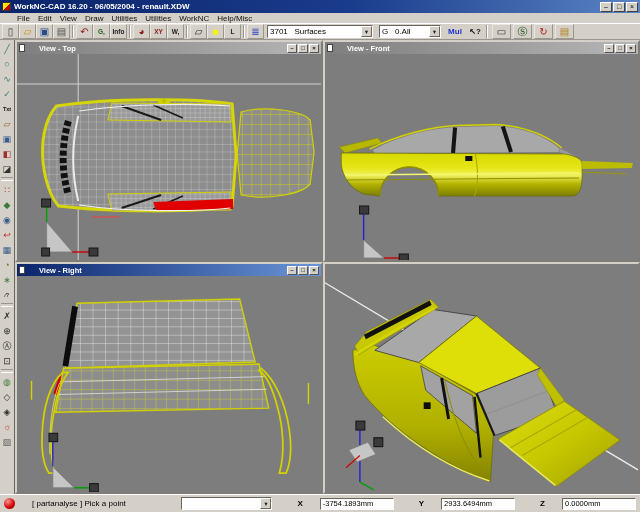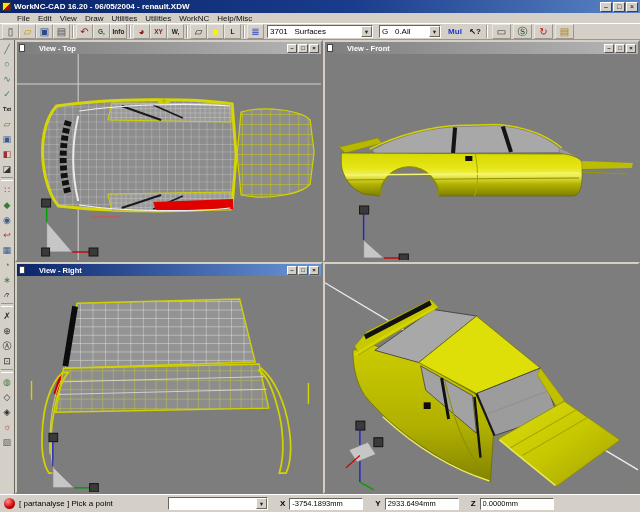--- a/index.html
+++ b/index.html
@@ -43,21 +43,21 @@
   .viewport { border:2px outset #d4d0c8; display:flex; flex-direction:column; overflow:hidden; background:#7d7d7d; min-height:0; }
   .vp-title { height:12px; flex:0 0 auto; display:flex; align-items:center; gap:14px; padding:0 2px; font-size:7.5px; font-weight:bold; color:#fff; background:linear-gradient(to right,#7e7e7e,#b6b6b6); }
   .vp-title.active { background:linear-gradient(to right,#0a246a,#6a96d8); }
   .vp-doc-icon { width:6px; height:8px; background:#fff; border:1px solid #444; flex:0 0 auto; }
   .vp-btns { margin-left:auto; display:flex; gap:1px; }
   .vp-btn { width:10px; height:9px; background:#d4d0c8; border:1px solid; border-color:#fff #555 #555 #fff; font-size:6px; line-height:7px; text-align:center; color:#000; }
   .vp-content { flex:1 1 auto; position:relative; min-height:0; }
   .vp-content svg { position:absolute; inset:0; width:100%; height:100%; }
 
   
-  .statusbar { height:18px; background:#d4d0c8; border-top:1px solid #fff; display:flex; align-items:center; font-size:8px; gap:4px; padding:7px 4px; flex:0 0 auto; }
+  .statusbar { height:18px; background:#d4d0c8; border-top:1px solid #fff; display:flex; align-items:center; font-size:8px; gap:17px; padding:7px 4px; flex:0 0 auto; }
   .sb-icon { width:11px; height:11px; border-radius:50%; background:radial-gradient(circle at 35% 30%, #ff9090, #d00000 60%, #700000); flex:0 0 auto; }
   .sb-prompt { width:145px; white-space:nowrap; }
   .sb-combo { width:100px; height:13px; background:#fff; border:1px solid; border-color:#6a665e #fff #fff #6a665e; display:flex; align-items:center; justify-content:flex-end; }
   .sb-label { font-weight:bold; margin-left:8px; }
   .sb-input { width:74px; height:12px; border:1px solid; border-color:#6a665e #fff #fff #6a665e; font-size:7.5px; font-family:"Liberation Sans",sans-serif; padding:0 2px; background:#fff; }
 </style>
 </head>
 <body>
 
 <div class="app">

